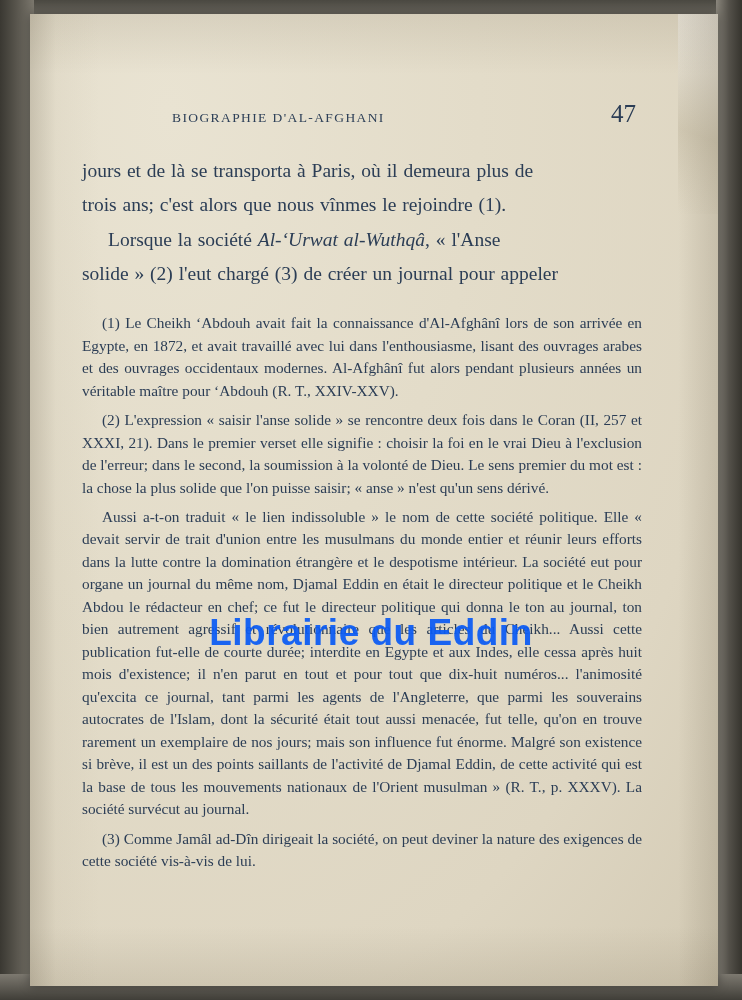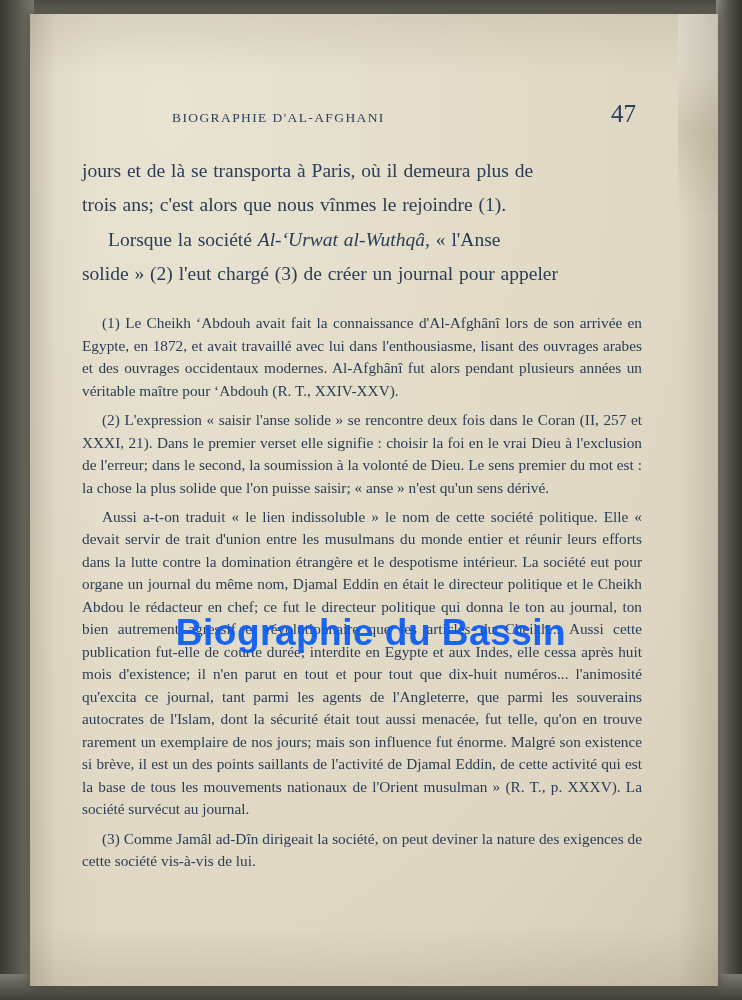--- a/index.html
+++ b/index.html
@@ -172,14 +172,14 @@
       <div class="notes">
         <p class="note-block">(1) Le Cheikh ‘Abdouh avait fait la connaissance d'Al-Afghânî lors de son arrivée en Egypte, en 1872, et avait travaillé avec lui dans l'enthousiasme, lisant des ouvrages arabes et des ouvrages occidentaux modernes. Al-Afghânî fut alors pendant plusieurs années un véritable maître pour ‘Abdouh (R. T., XXIV-XXV).</p>
         <p class="note-block">(2) L'expression « saisir l'anse solide » se rencontre deux fois dans le Coran (II, 257 et XXXI, 21). Dans le premier verset elle signifie : choisir la foi en le vrai Dieu à l'exclusion de l'erreur; dans le second, la soumission à la volonté de Dieu. Le sens premier du mot est : la chose la plus solide que l'on puisse saisir; « anse » n'est qu'un sens dérivé.</p>
         <p class="note-block">Aussi a-t-on traduit « le lien indissoluble » le nom de cette société politique. Elle « devait servir de trait d'union entre les musulmans du monde entier et réunir leurs efforts dans la lutte contre la domination étrangère et le despotisme intérieur. La société eut pour organe un journal du même nom, Djamal Eddin en était le directeur politique et le Cheikh Abdou le rédacteur en chef; ce fut le directeur politique qui donna le ton au journal, ton bien autrement agressif et révolutionnaire que les articles du Cheikh... Aussi cette publication fut-elle de courte durée; interdite en Egypte et aux Indes, elle cessa après huit mois d'existence; il n'en parut en tout et pour tout que dix-huit numéros... l'animosité qu'excita ce journal, tant parmi les agents de l'Angleterre, que parmi les souverains autocrates de l'Islam, dont la sécurité était tout aussi menacée, fut telle, qu'on en trouve rarement un exemplaire de nos jours; mais son influence fut énorme. Malgré son existence si brève, il est un des points saillants de l'activité de Djamal Eddin, de cette activité qui est la base de tous les mouvements nationaux de l'Orient musulman » (R. T., p. XXXV). La société survécut au journal.</p>
         <p class="note-block">(3) Comme Jamâl ad-Dîn dirigeait la société, on peut deviner la nature des exigences de cette société vis-à-vis de lui.</p>
       </div>
 
     </div>
   </div>
 
-  <div class="watermark" style="color: rgb(10, 91, 245);">Biographie du Bassin</div>
+  <div class="watermark" style="color: rgb(10, 91, 245);">Librairie du Eddin</div>
 </div>
 
 </body></html>

